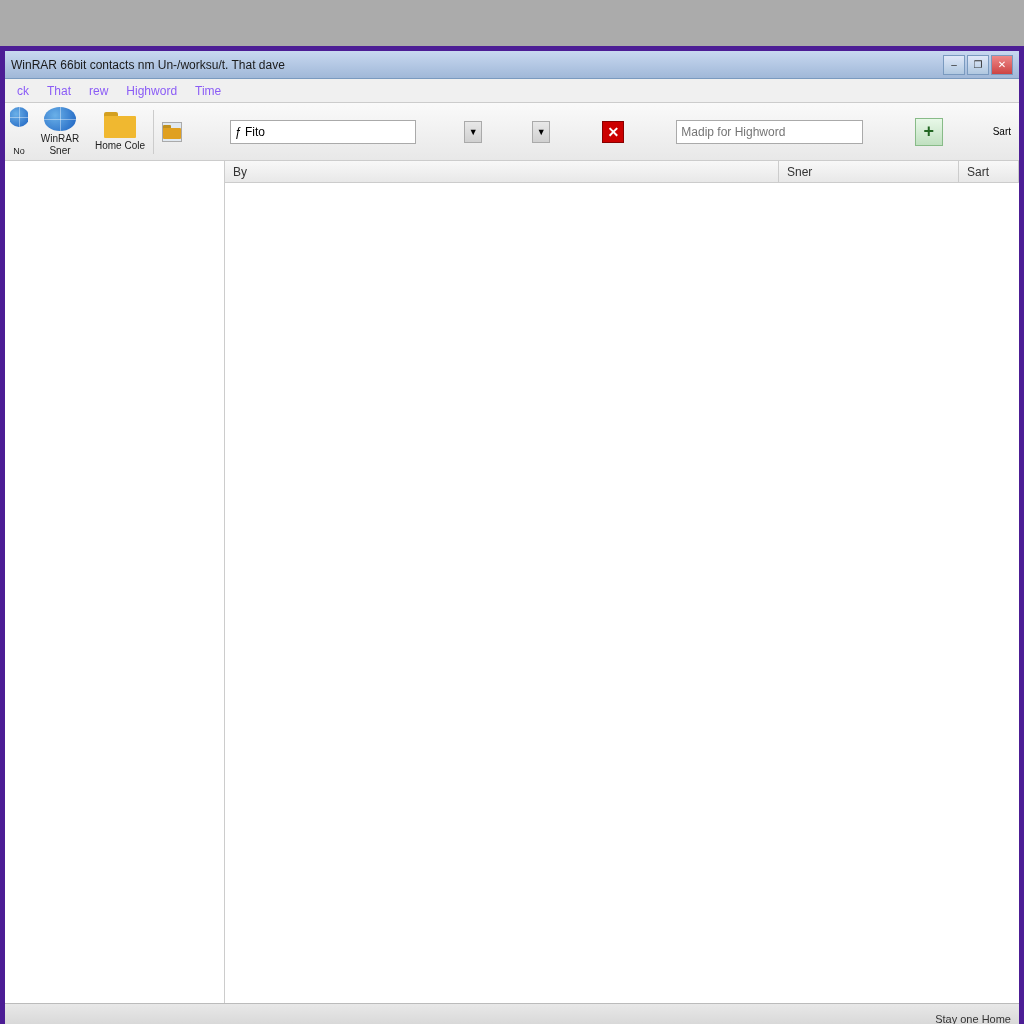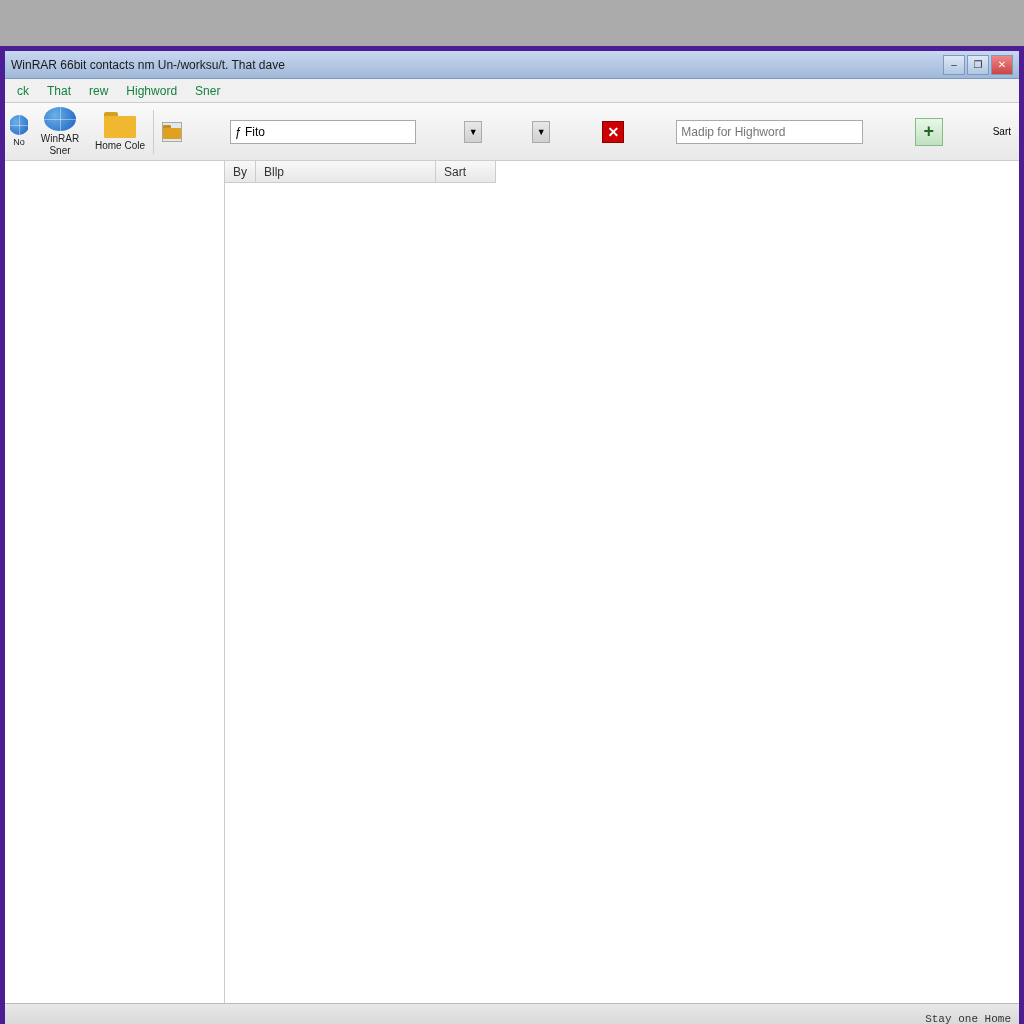--- a/index.html
+++ b/index.html
@@ -73,21 +73,21 @@
       align-items: center;
       padding: 0 4px;
       border-bottom: 1px solid #ccc;
       gap: 2px;
     }
 
     .menu-item {
       padding: 2px 8px;
       cursor: pointer;
       font-size: 12px;
-      color: #15803d;
+      color: #8b5cf6;
       border-radius: 2px;
     }
 
     .toolbar {
       background: linear-gradient(to bottom, #fafafa, #e8e8e8);
       height: 58px;
       display: flex;
       align-items: center;
       padding: 2px 4px;
       border-bottom: 1px solid #ccc;
@@ -223,21 +223,21 @@
       width: 220px;
       background: white;
       border-right: 1px solid #ccc;
       overflow-y: auto;
     }
 
     .right-panel {
       flex: 1;
       background: white;
       display: flex;
-      flex-direction: row;
+      flex-direction: column;
       overflow: hidden;
     }
 
     .column-headers {
       height: 22px;
       background: linear-gradient(to bottom, #f8f8f8, #e8e8e8);
       border-bottom: 1px solid #ccc;
       display: flex;
       align-items: center;
     }
@@ -269,26 +269,25 @@
       flex: 1;
       background: white;
       overflow-y: auto;
     }
 
     .status-bar {
       height: 22px;
       background: linear-gradient(to bottom, #e8e8e8, #d8d8d8);
       border-top: 1px solid #bbb;
       display: flex;
-      align-items: flex-start;
-      padding: 9px 8px;
+      align-items: flex-end;
+      padding: 0 8px;
       font-size: 11px;
       color: #333;
       justify-content: flex-end;
-      font-family: Liberation Mono, monospace;
     }
 
     .status-text {
       color: #333;
     }
 
     
     .globe-icon {
       width: 32px;
       height: 32px;
@@ -391,26 +390,26 @@
       <div class="title-btn">❐</div>
       <div class="title-btn close">✕</div>
     </div>
   </div>
 
   <div class="menu-bar">
     <div class="menu-item">ck</div>
     <div class="menu-item">That</div>
     <div class="menu-item">rew</div>
     <div class="menu-item">Highword</div>
-    <div class="menu-item">Sner</div>
+    <div class="menu-item">Time</div>
   </div>
 
   <div class="toolbar">
 
-    <div class="toolbar-btn" style="width:20px; overflow:hidden;">
+    <div class="toolbar-btn" style="width:20px; overflow:hidden;justify-content:space-between;">
       <div class="globe-icon" style="width:20px;height:20px;"></div>
       <span class="toolbar-label" style="font-size:9px;">No</span>
     </div>
 
     <div class="toolbar-btn">
       <div class="globe-icon"></div>
       <span class="toolbar-label">WinRAR Sner</span>
     </div>
 
     <div class="toolbar-btn">
@@ -464,21 +463,21 @@
       
     </div>
 
     <div class="right-panel">
 
       <div class="column-headers">
         <div class="col-header col-header-by">
           <span>By</span>
         </div>
         <div class="col-header col-header-size">
-          <span>Bllp</span>
+          <span>Sner</span>
         </div>
         <div class="col-header col-header-sort">
           <span>Sart</span>
         </div>
       </div>
 
       <div class="content-area">
         
       </div>
 

